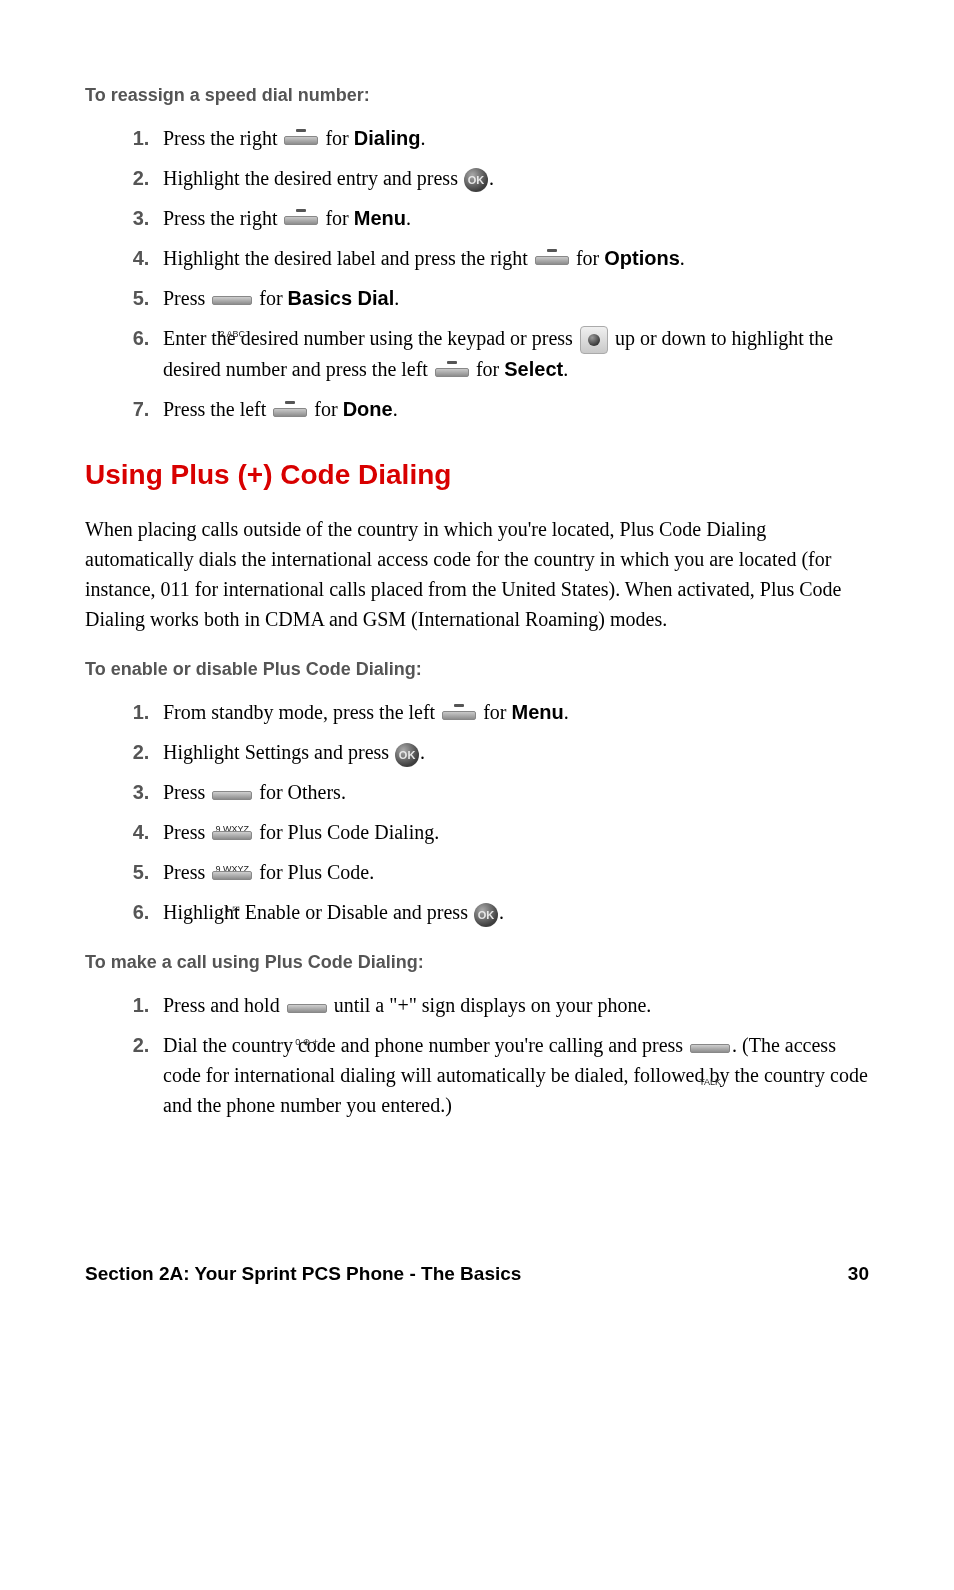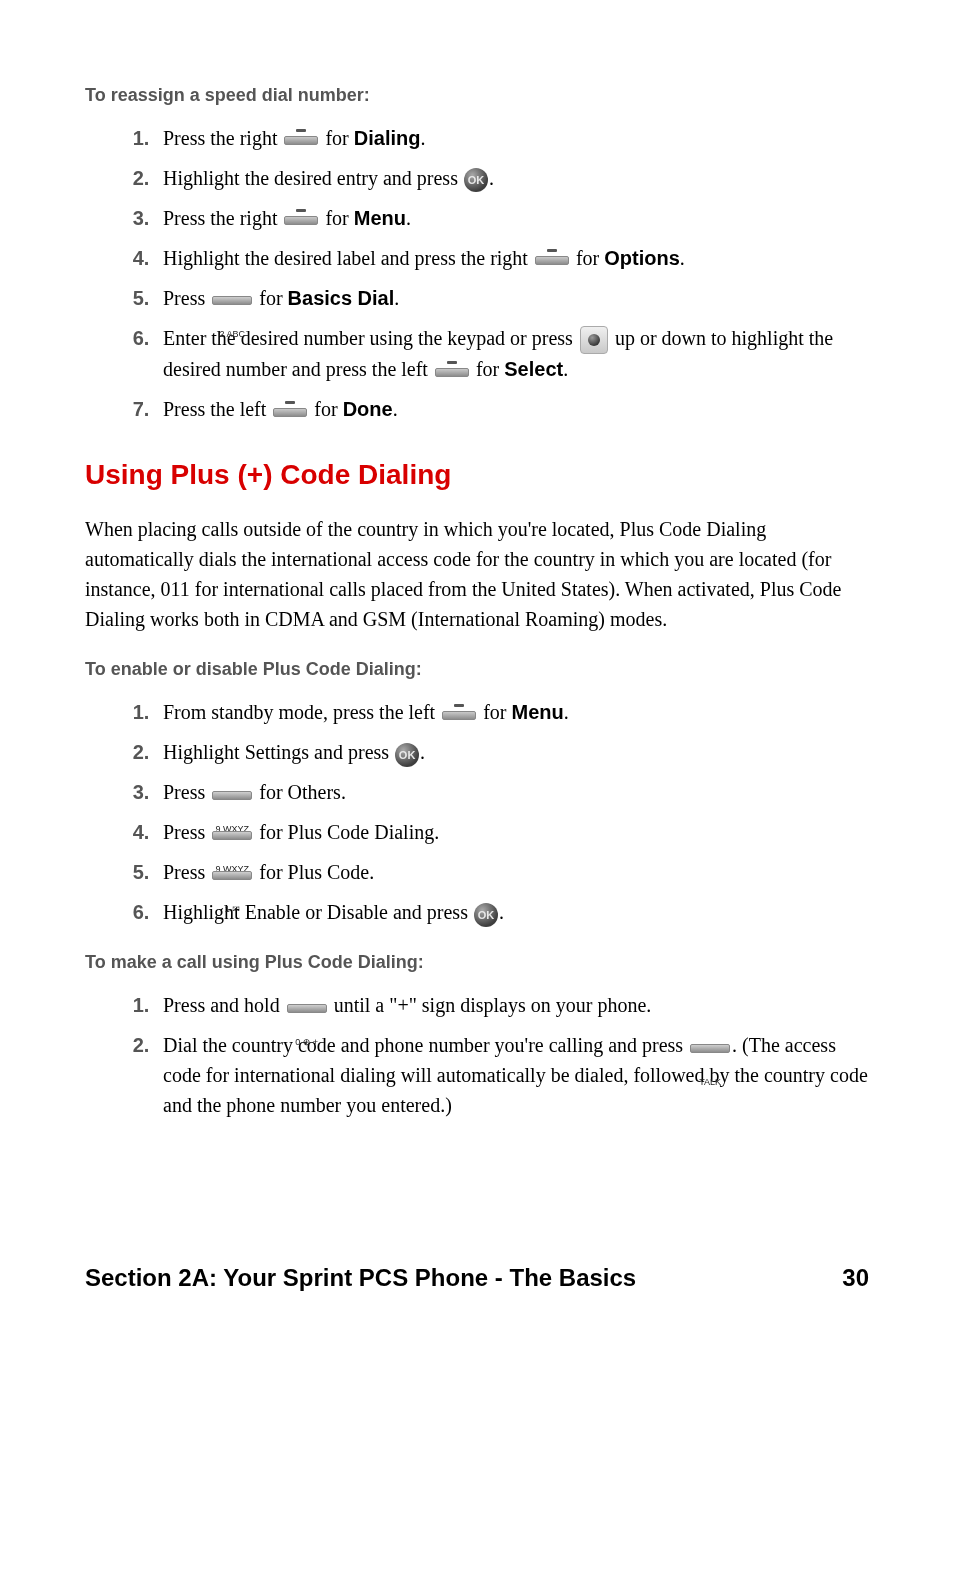--- a/index.html
+++ b/index.html
@@ -143,21 +143,21 @@
   b.sans {
     font-family: Arial, Helvetica, sans-serif;
     font-weight: bold;
     color: #000;
   }
   .footer {
     display: flex;
     justify-content: space-between;
     font-family: Arial, Helvetica, sans-serif;
     font-weight: bold;
-    font-size: 24px;
+    font-size: 19px;
     margin-top: 140px;
   }
 </style>
 </head>
 <body>
 
 <div class="subheading">To reassign a speed dial number:</div>
 <ol id="list1">
     <li>Press the right <span class="softkey-icon"></span> for <b class="sans">Dialing</b>.</li>
     <li>Highlight the desired entry and press <span class="ok-icon">OK</span>.</li>

